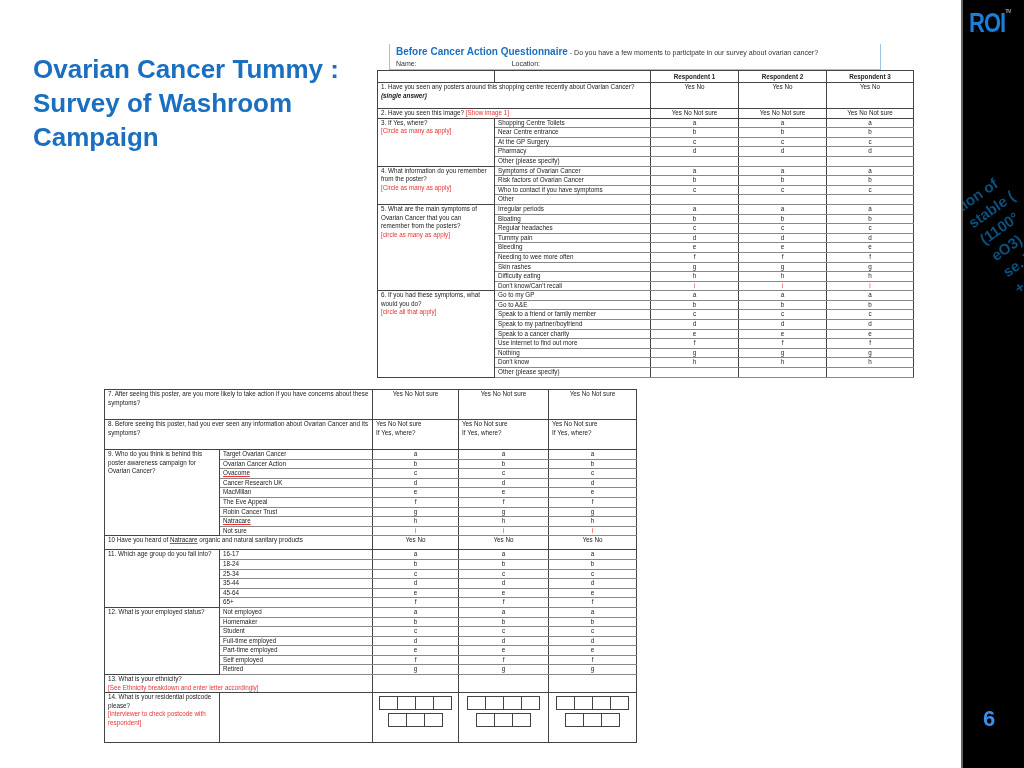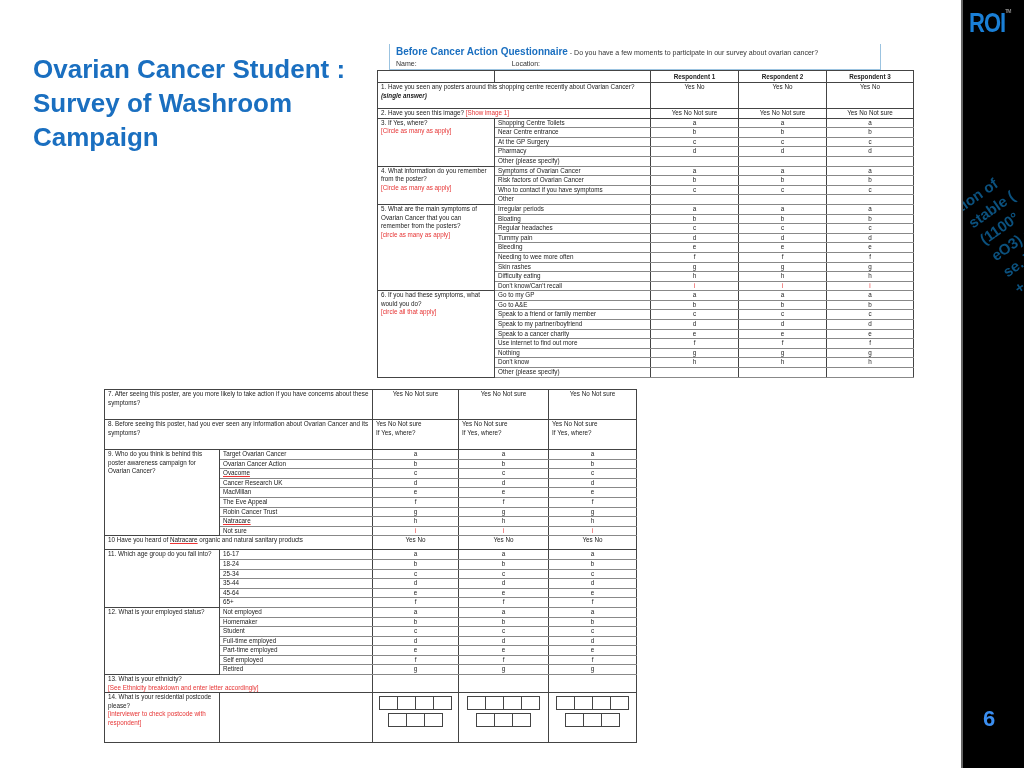--- a/index.html
+++ b/index.html
@@ -26,21 +26,21 @@
   .red{color:#e63333;}
   .it{font-weight:bold;font-style:italic;}
   .u{text-decoration:underline;text-decoration-color:#e33;}
   .q2{position:absolute;left:104px;top:389px;width:532px;}
   .boxes{display:flex;justify-content:center;margin-top:3px;}
   .boxes span{display:inline-block;width:17px;height:12px;border:1px solid #444;margin-left:-1px;}
 </style>
 </head>
 <body>
 
-<div class="slide-title">Ovarian Cancer Student : Survey of Washroom Campaign</div>
+<div class="slide-title">Ovarian Cancer Tummy : Survey of Washroom Campaign</div>
 
 <div class="sidebar">
   <div class="logo"><span>ROI</span><sup>TM</sup></div>
   <div class="deco" id="deco">
       <div>tion of</div>
       <div>stable (</div>
       <div>(1100°</div>
       <div>eO3) a</div>
       <div>se. TiC</div>
       <div>+ 8CO+</div>

